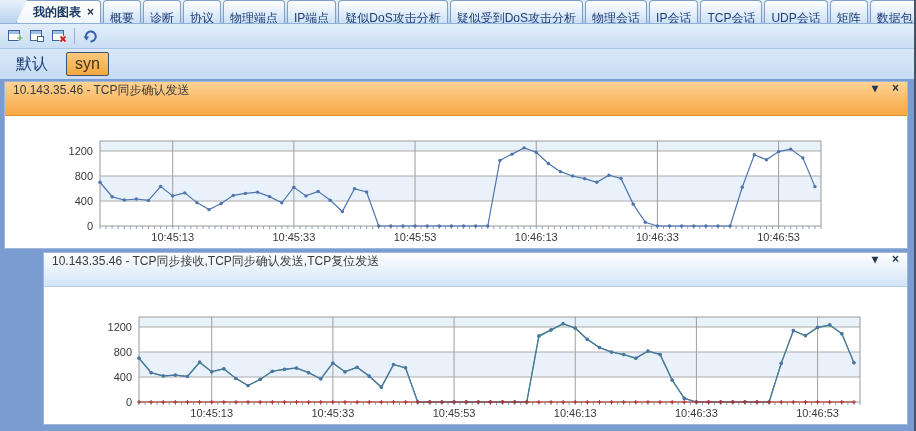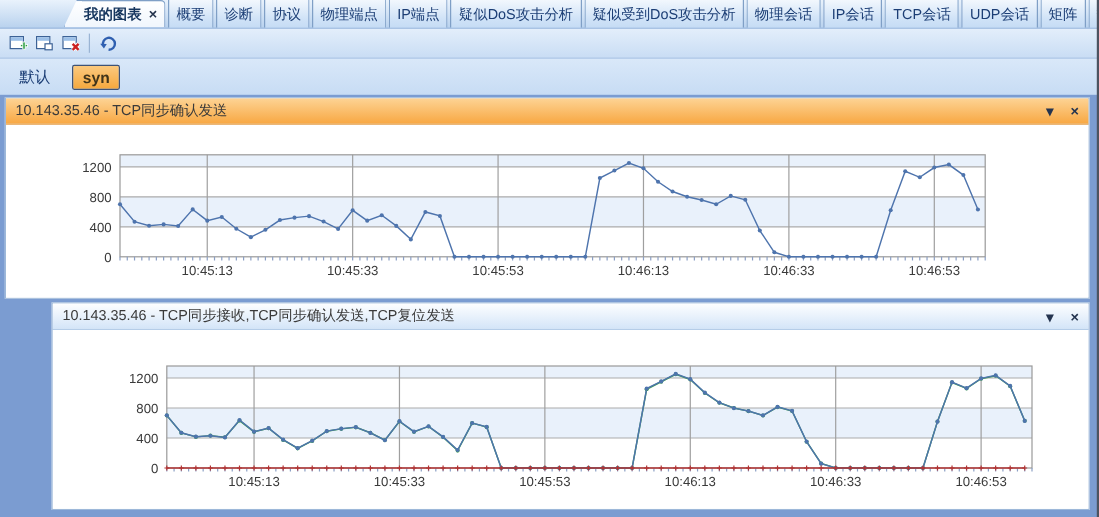--- a/index.html
+++ b/index.html
@@ -2,49 +2,49 @@
 <html><head>
 <meta charset="utf-8">
 <style>
   * { margin:0; padding:0; box-sizing:border-box; }
   html,body { width:916px; height:431px; overflow:hidden;
     font-family:"Liberation Sans", sans-serif; }
   .window { width:916px; height:431px; background:#c6dbf3; display:flex; flex-direction:column; position:relative; }
 
   
   .tabstrip { height:24px; background:linear-gradient(#e9f2fc,#b9d2ee);
-    border-bottom:1px solid #8fb0d9; display:flex; align-items:center; overflow:hidden; white-space:nowrap;padding-left:37px; }
+    border-bottom:1px solid #8fb0d9; display:flex; align-items:flex-start; overflow:hidden; white-space:nowrap; }
   .vtab { display:inline-flex; align-items:center; height:36px; padding:0 6px; margin-right:2px;
     background:linear-gradient(#fdfeff,#cfe2f7 60%,#bcd6f2); border:1px solid #7f9fc6; border-bottom:none;
     border-radius:4px 4px 0 0; font-size:12px; color:#1c3e75; cursor:default; }
   .vtab.active { background:linear-gradient(#ffffff,#f0f6fd); height:23px; font-weight:bold; color:#16365e;
     margin-left:16px; border-radius:0 4px 0 0;
     clip-path:polygon(11px 0, 100% 0, 100% 100%, 0 100%); padding-left:16px; position:relative; z-index:2; }
   .tabclose { margin-left:6px; font-weight:bold; color:#25344e; font-size:12px; }
 
   
   .toolbar { height:25px; background:linear-gradient(#e3eefb,#c9ddf4); border-bottom:1px solid #aac4e4;
     display:flex; align-items:center; padding-left:4px; }
   .tbtn { width:22px; height:21px; display:flex; align-items:center; justify-content:center; border-radius:2px; }
   .tsep { width:1px; height:16px; background:#9ab4d4; margin:0 4px; }
 
   
   .chart-tabs { height:30px; background:linear-gradient(#d9e8f9,#c7dcf4); display:flex; align-items:center;
     padding-left:8px; gap:10px; }
-  .ctab { font-size:13px; color:#1c3e75; padding:2px 8px; cursor:default; }
+  .ctab { font-size:16px; color:#1c3e75; padding:2px 8px; cursor:default; }
   .ctab.selected { background:linear-gradient(#fbc97e,#f5a83e); border:1px solid #3e5377; border-radius:2px;
-    color:#40341a; font-weight:bold; }
+    color:#40341a; font-weight:normal; }
 
   
   .content { flex:1; background:#7b9cd1; padding:2px 8px 6px 4px; display:flex; flex-direction:column; gap:3px; }
   .edge-dark { position:absolute; top:0; right:0; width:2px; height:431px; background:#4c5360; }
   .panel { background:#ffffff; border:1px solid #9db8d9; display:flex; flex-direction:column; }
   .panel-1 { height:168px; }
   .panel-2 { height:173px;margin-left:39px; }
-  .phead { height:22px; display:flex; align-items:center; padding:0 8px; font-size:12px; color:#3a3a3a; }
+  .phead { height:34px; display:flex; align-items:flex-start; padding:0 8px; font-size:12px; color:#3a3a3a; }
   .phead-orange { background:linear-gradient(#fdd394,#f8a843); border-bottom:1px solid #e0912f; }
   .phead-blue { background:linear-gradient(#fdfeff,#d4e5f8); border-bottom:1px solid #b5cde8; }
   .phead .sp { flex:1; }
   .phead .hbtn { color:#24344f; font-weight:bold; font-size:12px; margin-left:14px; cursor:default; line-height:1; }
   .pbody { flex:1; background:#fff; overflow:hidden; }
   svg text { font-family:"Liberation Sans", sans-serif; font-size:11px; fill:#3a3a3a; }
 </style>
 </head>
 <body>
 

